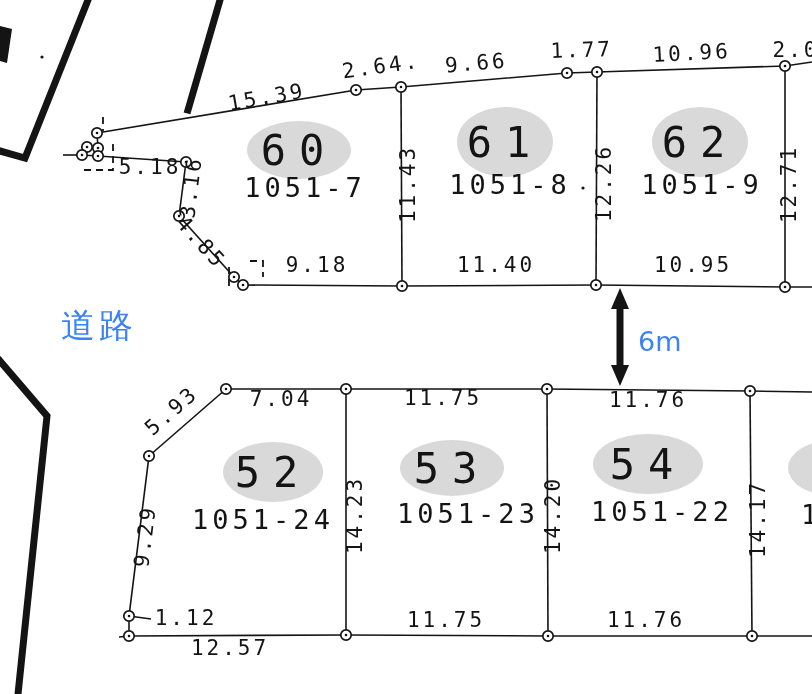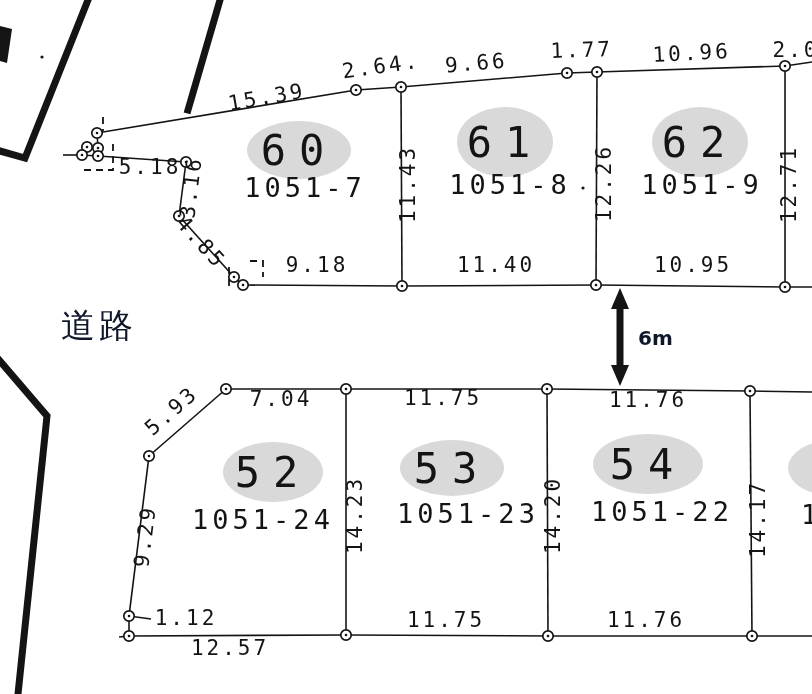--- a/index.html
+++ b/index.html
@@ -6,35 +6,34 @@
   #stage{
     position:relative;
     width:812px;height:694px;
     background:#ffffff;
     overflow:hidden;
     font-family:"DejaVu Sans", sans-serif;
   }
   #map{position:absolute;left:0;top:0;}
   .overlay-label{
     position:absolute;
-    color:#0f172a;
+    color:#3b82f6;
     white-space:nowrap;
     user-select:none;
   }
   #road-label{
     left:61px;top:303px;
     font-size:34px;
     letter-spacing:4px;
     font-family:"DejaVu Sans", sans-serif;
   }
   #road-width-label{
     left:638px;top:326px;
-    font-size:20px;
+    font-size:27px;
     font-family:"DejaVu Sans", sans-serif;
-    font-weight:bold;
   }
   text{user-select:none;}
   .dim{
     font-family:"DejaVu Sans Mono", monospace;
     font-size:21px;
     letter-spacing:3px;
     fill:#141414;
   }
   .plotnum{
     font-family:"DejaVu Sans Mono", monospace;

